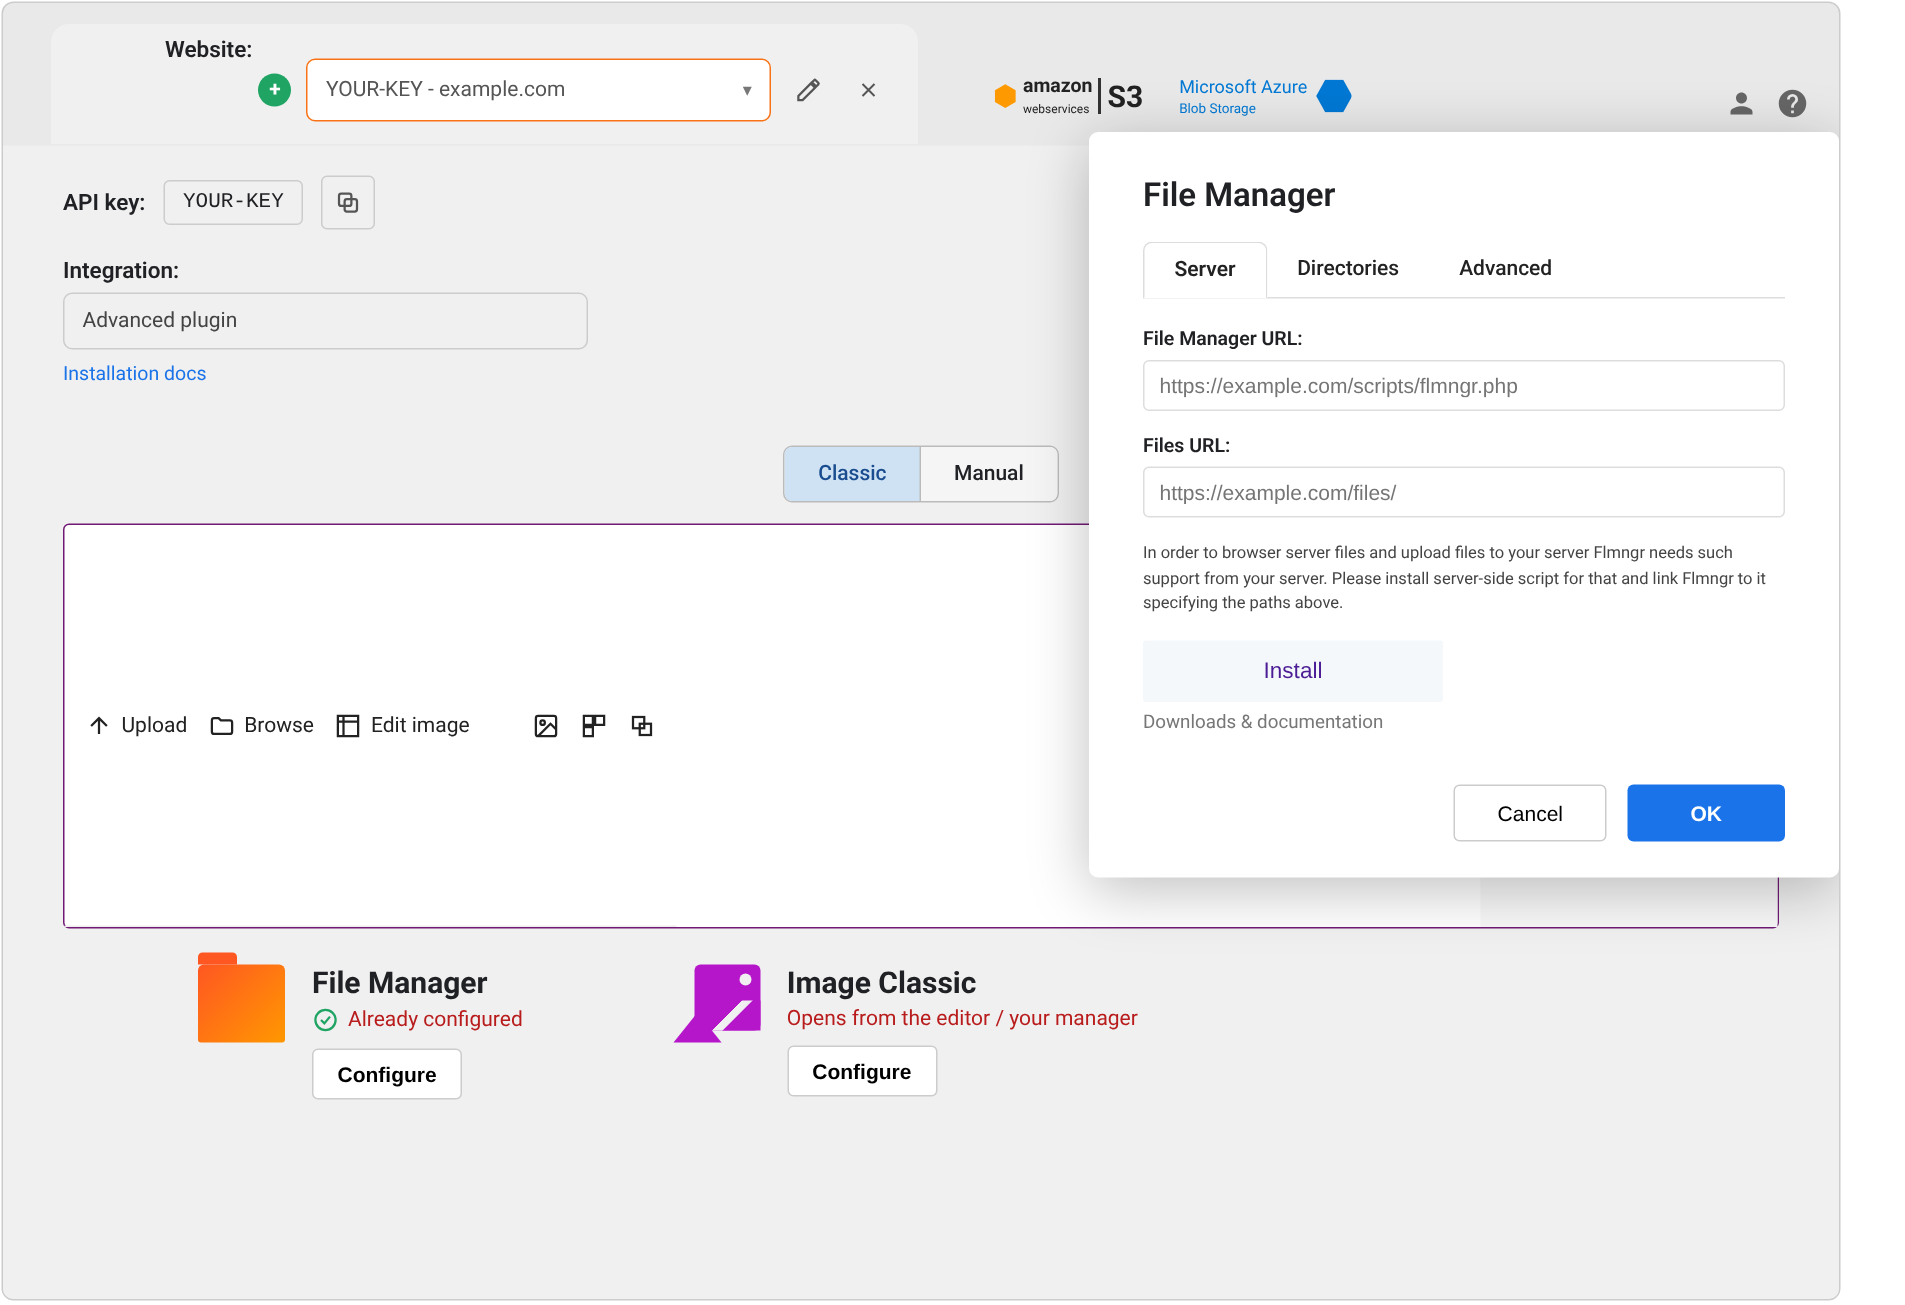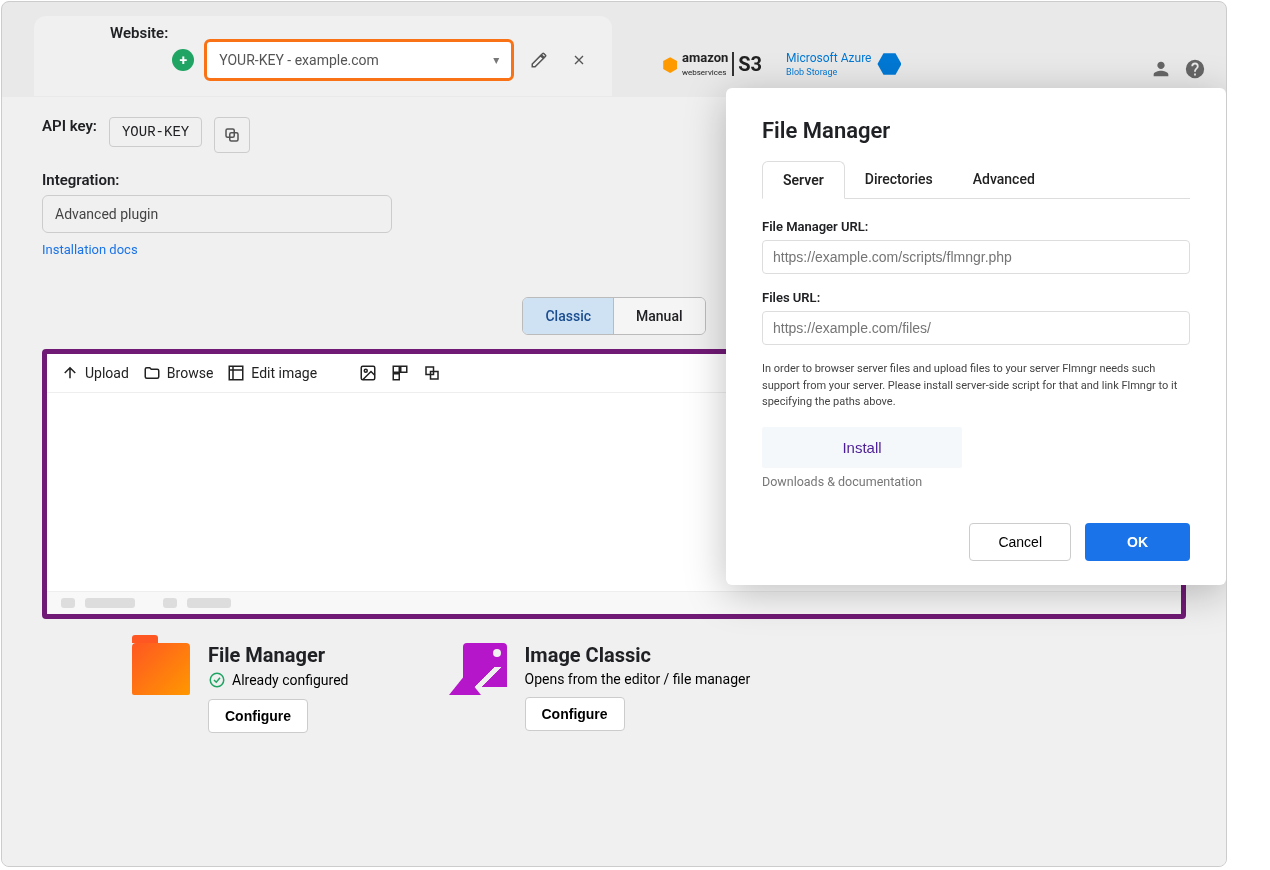--- a/index.html
+++ b/index.html
@@ -60,21 +60,21 @@
   border-radius: 50%;
   color: #fff;
   display: flex;
   align-items: center;
   justify-content: center;
   font-size: 14px;
   font-weight: bold;
   cursor: pointer;
 }
 .select {
-  border: 3px solid #f97316;
+  border: 1px solid #f97316;
   background: #fff;
   border-radius: 6px;
   height: 42px;
   display: flex;
   align-items: center;
   padding: 0 12px;
   min-width: 310px;
   justify-content: space-between;
   color: #555;
 }
@@ -110,21 +110,21 @@
 .right-icons svg { width: 22px; height: 22px; }
 
 .content {
   background: #f0f0f0;
   margin: 0;
   padding: 20px 40px;
   height: calc(100% - 95px);
 }
 .row {
   display: flex;
-  align-items: flex-start;
+  align-items: center;
   gap: 12px;
   margin-bottom: 18px;
 }
 .row-label { font-weight: 600; font-size: 15px; }
 .key-box {
   border: 1px solid #ccc;
   border-radius: 4px;
   padding: 6px 12px;
   font-family: "Courier New", monospace;
   font-size: 14px;
@@ -165,26 +165,26 @@
   cursor: pointer;
   font-weight: 500;
 }
 .mode-toggle .opt.active {
   background: #cfe2f3;
   color: #1a4d8f;
   border-right: 1px solid #bbb;
 }
 
 .editor-box {
-  border: 5px solid #701a75;
+  border: 1px solid #701a75;
   border-radius: 4px;
   background: #fff;
   height: 270px;
   display: flex;
-  flex-direction: column;
+  flex-direction: row;
 }
 .editor-toolbar {
   display: flex;
   align-items: center;
   gap: 14px;
   padding: 10px 14px;
   border-bottom: 1px solid #eee;
 }
 .editor-toolbar .tbtn {
   display: flex;
@@ -256,21 +256,21 @@
 }
 .card-icon-ie .arrow {
   position: absolute;
   left: 0; bottom: 6px;
   width: 0; height: 0;
   border-left: 16px solid transparent;
   border-right: 16px solid transparent;
   border-bottom: 20px solid #b516c9;
 }
 .card-body h3 { font-size: 20px; font-weight: 700; margin-bottom: 4px; }
-.card-body .sub { color: #000000; display: flex; align-items: center; gap: 6px; margin-bottom: 10px; }
+.card-body .sub { color: #b91c1c; display: flex; align-items: center; gap: 6px; margin-bottom: 10px; }
 .card-body .sub svg { width:18px; height:18px; color:#1fa463; }
 .btn-outline {
   border: 1px solid #ccc;
   background: #fff;
   border-radius: 4px;
   padding: 8px 16px;
   font-size: 14px;
   font-weight: 600;
   cursor: pointer;
 }
@@ -511,21 +511,21 @@
         </div>
       </div>
       <div class="card">
         <div class="card-icon-ie">
           <div class="pic"></div>
           <div class="arrow"></div>
         </div>
         <div class="card-body">
           <h3>Image Classic</h3>
           <div class="sub">
-            <span>Opens from the editor / file manager</span>
+            <span>Opens from the editor / your manager</span>
           </div>
           <button class="btn-outline">Configure</button>
         </div>
       </div>
     </div>
 
   </div>
 
   <div class="dialog">
     <h2>File Manager</h2>

